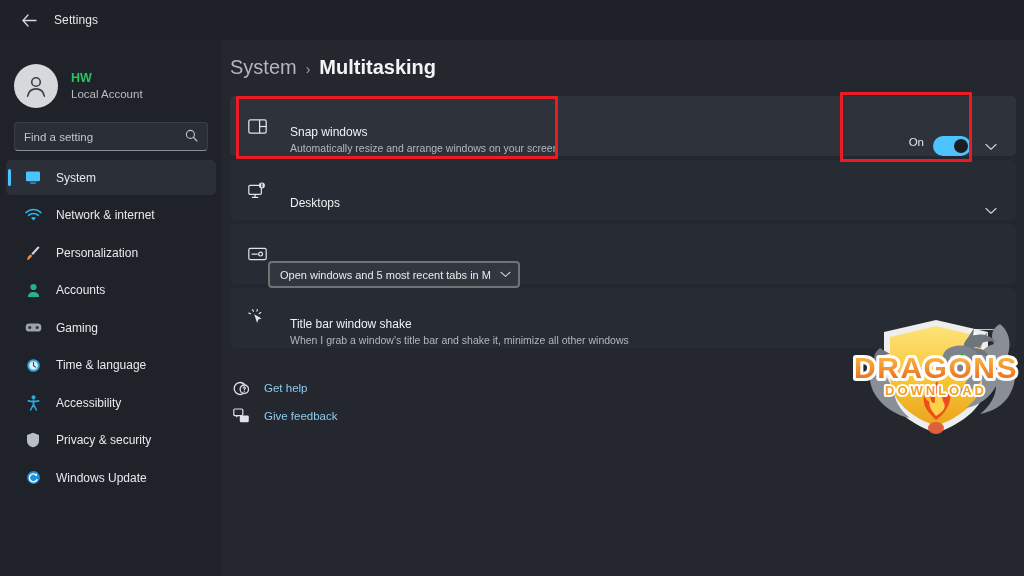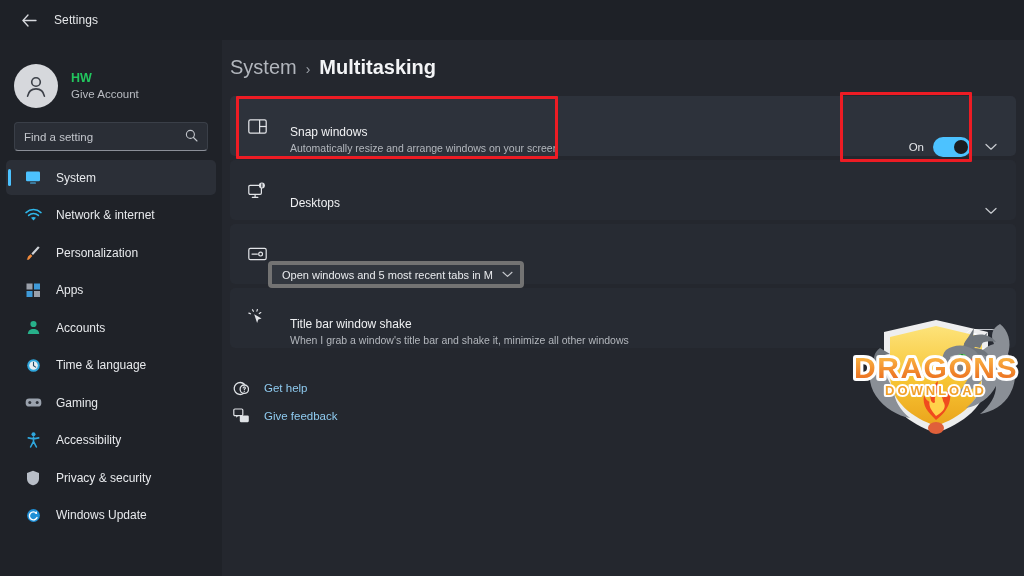--- a/index.html
+++ b/index.html
@@ -144,21 +144,21 @@
     color: #e2e4e8;
   }
   .card-text { margin-left: 22px; flex: 1; min-width: 0; margin-top: 27px; }
   .card-title {
     font-size: 12px; color: #f0f1f3; line-height: 1.35;
   }
   .card-sub {
     font-size: 10.5px; color: #b3b7bd; line-height: 1.35; margin-top: 1px;
   }
   .card-right {
-    display: flex; align-items: center; gap: 9px; flex: 0 0 auto; margin-top: 41px;
+    display: flex; gap: 9px; flex: 0 0 auto; margin-top: 41px;
   }
   .toggle-label { font-size: 11.5px; color: #e4e6e9; }
 
   .toggle {
     width: 38px; height: 20px; border-radius: 10px;
     position: relative; flex: 0 0 38px;
   }
   .toggle.on { background: #4cc2ff; }
   .toggle.on .knob {
     position: absolute; right: 3px; top: 3px;
@@ -174,21 +174,21 @@
     background: #d9dbdf;
   }
   .chev {
     width: 22px; height: 22px;
     display: flex; align-items: center; justify-content: center;
     color: #c6c9ce; font-size: 11px;
   }
   .combo {
     height: 27px;
     background: #32373f;
-    border: 4px solid #737373;
+    border: 2px solid #737373;
     border-radius: 4px;
     display: flex; align-items: center;
     padding: 0 7px 0 10px;
     gap: 9px;
   }
   .combo-value {
     font-size: 11px; color: #e9ebee; white-space: nowrap;
   }
   .combo-chev { color: #c6c9ce; font-size: 10px; }
 
@@ -244,21 +244,21 @@
 
     <div class="profile">
       <div class="avatar">
         <svg width="26" height="26" viewBox="0 0 26 26" fill="none">
           <circle cx="13" cy="9" r="4.3" stroke="#3c4048" stroke-width="1.6"></circle>
           <path d="M4.6 23.2c.9-4.6 4.3-7.3 8.4-7.3s7.5 2.7 8.4 7.3" stroke="#3c4048" stroke-width="1.6" stroke-linecap="round"></path>
         </svg>
       </div>
       <div class="profile-text">
         <div class="profile-name">HW</div>
-        <div class="profile-sub">Give Account</div>
+        <div class="profile-sub">Local Account</div>
       </div>
     </div>
 
     <div class="search-wrap">
       <input class="search-input" type="text" placeholder="Find a setting" style="">
       <span class="search-icon">
         <svg width="13" height="13" viewBox="0 0 13 13" fill="none">
           <circle cx="5.4" cy="5.4" r="4" stroke="#c3c6cc" stroke-width="1.1"></circle>
           <path d="M8.5 8.5L12 12" stroke="#c3c6cc" stroke-width="1.1" stroke-linecap="round"></path>
         </svg>
@@ -292,62 +292,51 @@
       <div class="nav-item">
         <span class="nav-icon">
           <svg width="16" height="16" viewBox="0 0 16 16">
               <path d="M12.8 1.6L6.4 8.6l1.6 1.5 6.3-7.1c.5-.5-.1-1.3-1.5-1.4z" fill="#cfd3d8"></path>
               <path d="M5.6 9.3l1.7 1.6-3 3.3c-.9.9-2.6.3-2.6.3s1-1.1 1-2c0-.9.9-1.5.9-1.5l2-1.7z" fill="#f08a3c"></path>
             </svg>
         </span>
         <span class="nav-label">Personalization</span>
       </div>
 
-      <div class="nav-item">
-        <span class="nav-icon">
-          <svg width="15" height="15" viewBox="0 0 15 15">
-              <rect x="0.5" y="0.5" width="6" height="6" fill="#9aa0aa"></rect>
-              <rect x="8" y="0.5" width="6" height="6" fill="#3f9ad8"></rect>
-              <rect x="0.5" y="8" width="6" height="6" fill="#3f9ad8"></rect>
-              <rect x="8" y="8" width="6" height="6" fill="#9aa0aa"></rect>
-            </svg>
-        </span>
-        <span class="nav-label">Apps</span>
-      </div>
 
       <div class="nav-item">
         <span class="nav-icon">
           <svg width="15" height="15" viewBox="0 0 15 15">
               <circle cx="7.5" cy="4" r="3.1" fill="#27b08a"></circle>
               <path d="M1.8 14c0-3.1 2.5-5 5.7-5s5.7 1.9 5.7 5H1.8z" fill="#27b08a"></path>
             </svg>
         </span>
         <span class="nav-label">Accounts</span>
+      </div>
+
+      <div class="nav-item">
+        <span class="nav-icon">
+          <svg width="17" height="13" viewBox="0 0 17 13">
+              <rect x="0.7" y="2.6" width="15.6" height="8" rx="3.4" fill="#9aa2ad"></rect>
+              <circle cx="4.8" cy="6.6" r="1.5" fill="#2c3038"></circle>
+              <circle cx="12.2" cy="6.6" r="1.5" fill="#2c3038"></circle>
+            </svg>
+        </span>
+        <span class="nav-label">Gaming</span>
       </div>
 
       <div class="nav-item">
         <span class="nav-icon">
           <svg width="15" height="15" viewBox="0 0 15 15">
               <circle cx="7.5" cy="7.5" r="6.3" fill="#2fa7dd"></circle>
               <circle cx="7.5" cy="7.5" r="4.3" fill="#e8edf1"></circle>
               <path d="M7.5 4.4v3.3l2.2 1.4" stroke="#1b4a66" stroke-width="1.1" fill="none" stroke-linecap="round"></path>
             </svg>
         </span>
         <span class="nav-label">Time &amp; language</span>
-      </div>
-
-      <div class="nav-item">
-        <span class="nav-icon">
-          <svg width="17" height="13" viewBox="0 0 17 13">
-              <rect x="0.7" y="2.6" width="15.6" height="8" rx="3.4" fill="#9aa2ad"></rect>
-              <circle cx="4.8" cy="6.6" r="1.5" fill="#2c3038"></circle>
-              <circle cx="12.2" cy="6.6" r="1.5" fill="#2c3038"></circle>
-            </svg>
-        </span>
-        <span class="nav-label">Gaming</span>
       </div>
 
       <div class="nav-item">
         <span class="nav-icon">
           <svg width="15" height="16" viewBox="0 0 15 16">
               <circle cx="7.5" cy="2.2" r="2" fill="#2fa7dd"></circle>
               <path d="M7.5 5v4.4m0 0L4.6 15m2.9-5.6L10.4 15M2.3 5.9l5.2 1 5.2-1" stroke="#2fa7dd" stroke-width="1.6" fill="none" stroke-linecap="round"></path>
             </svg>
         </span>
         <span class="nav-label">Accessibility</span>

